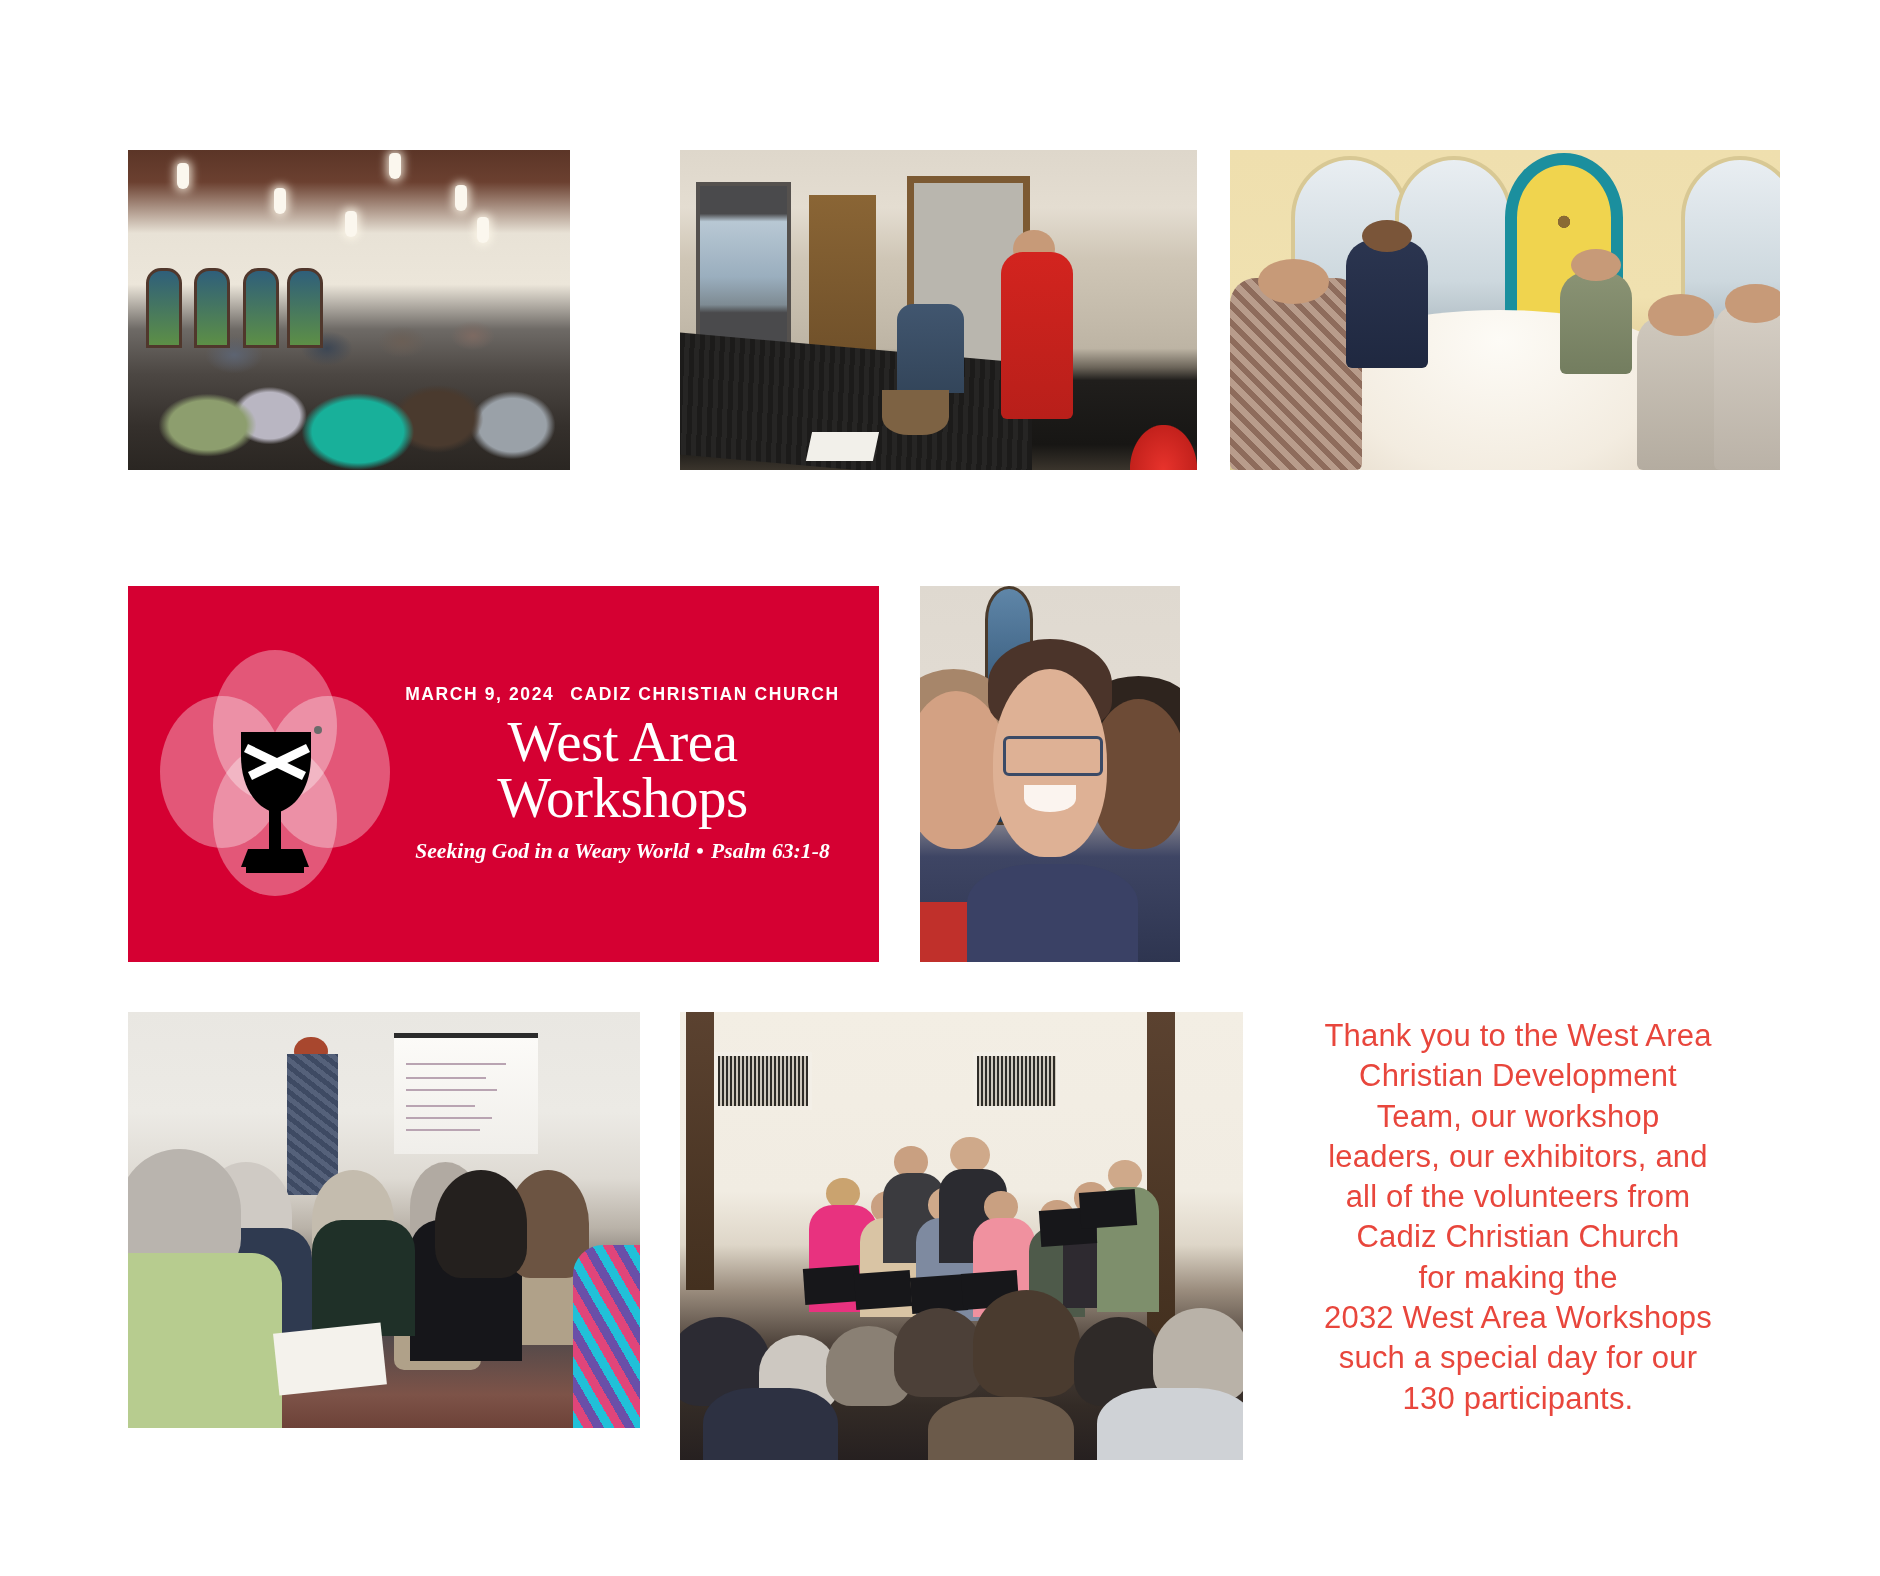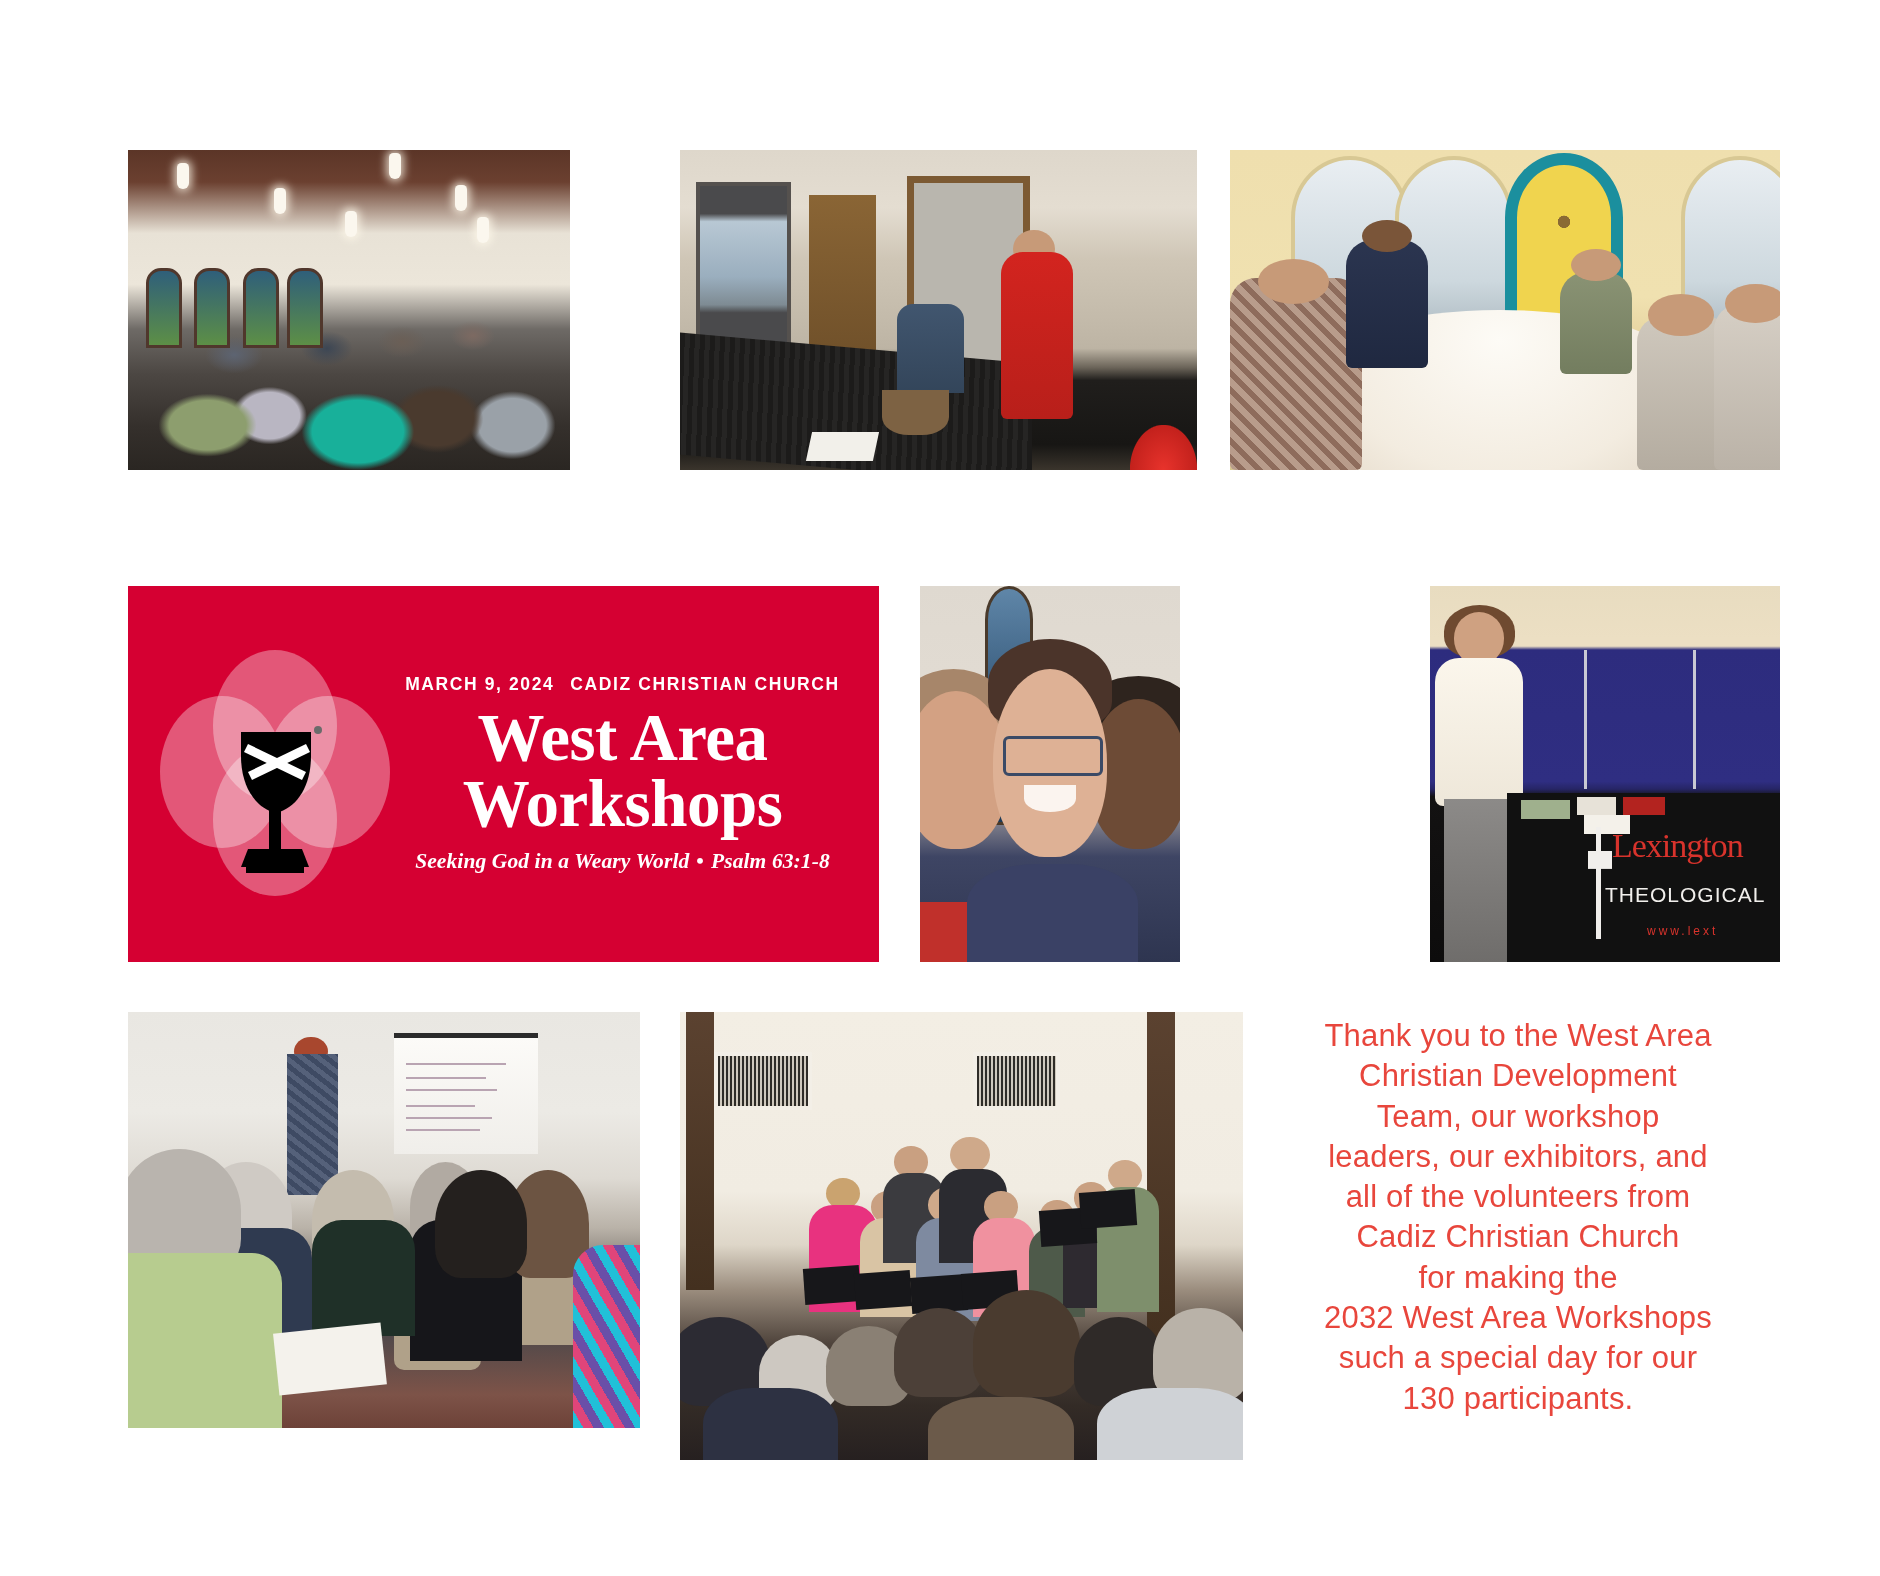--- a/index.html
+++ b/index.html
@@ -203,22 +203,22 @@
     justify-content: center;
     gap: 16px;
     font-size: 17.5px;
     font-weight: 700;
     letter-spacing: 1.6px;
     margin-bottom: 9px;
     white-space: nowrap;
   }
   #banner .title {
     font-family: "Liberation Serif", serif;
-    font-weight: 700;
-    font-size: 67px;
+    font-weight: 400;
+    font-size: 57px;
     line-height: 0.99;
     letter-spacing: -0.5px;
   }
   #banner .tagline {
     font-family: "Liberation Serif", serif;
     font-weight: 700;
     font-style: italic;
     font-size: 21.5px;
     margin-top: 12px;
     letter-spacing: 0.1px;
@@ -540,42 +540,20 @@
       <div class="f f3"></div>
       <div class="hair h2"></div>
       <div class="f f2"></div>
       <div class="glasses"></div>
       <div class="smile"></div>
       <div class="redshirt"></div>
       <div class="shirt"></div>
     </div>
   </div>
 
-  <div class="photo" id="photo-booth">
-    <div class="ph-inner">
-      <div class="boardline" style="left:44%;"></div>
-      <div class="boardline" style="left:75%;"></div>
-      <div class="person">
-        <div class="p-hair"></div>
-        <div class="p-head"></div>
-        <div class="p-top"></div>
-        <div class="p-pants"></div>
-      </div>
-      <div class="tablecloth">
-      </div>
-      <div class="brochure" style="left:26%;top:57%;width:14%;background:#9fb08d;"></div>
-      <div class="brochure" style="left:42%;top:56%;width:11%;"></div>
-      <div class="brochure" style="left:55%;top:56%;width:12%;background:#b3231f;"></div>
-      <div class="brochure" style="left:44%;top:61%;width:13%;background:#f4f1ea;"></div>
-      <div class="lex-cross"></div>
-      <div class="lex-logo">Lexington</div>
-      <div class="lex-sub">THEOLOGICAL</div>
-      <div class="lex-url">www.lext</div>
-    </div>
-  </div>
 
   <div class="photo" id="photo-workshop">
     <div class="ph-inner">
       <div class="screen">
         <span class="ln" style="top:22%;width:70%;"></span>
         <span class="ln" style="top:34%;width:56%;"></span>
         <span class="ln" style="top:44%;width:64%;"></span>
         <span class="ln" style="top:58%;width:48%;"></span>
         <span class="ln" style="top:68%;width:60%;"></span>
         <span class="ln" style="top:78%;width:52%;"></span>

